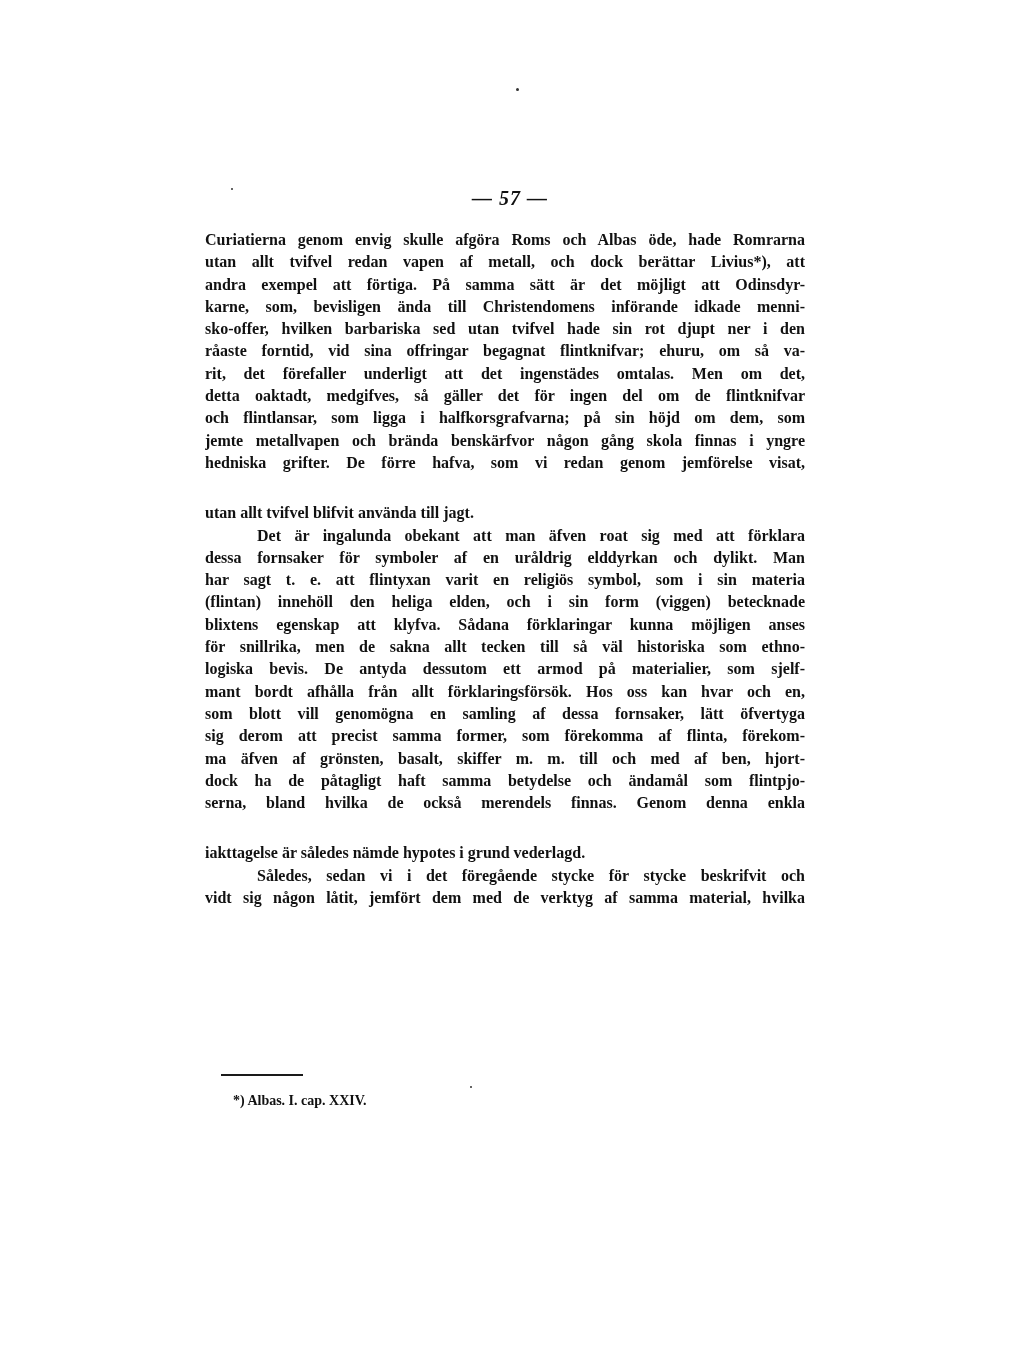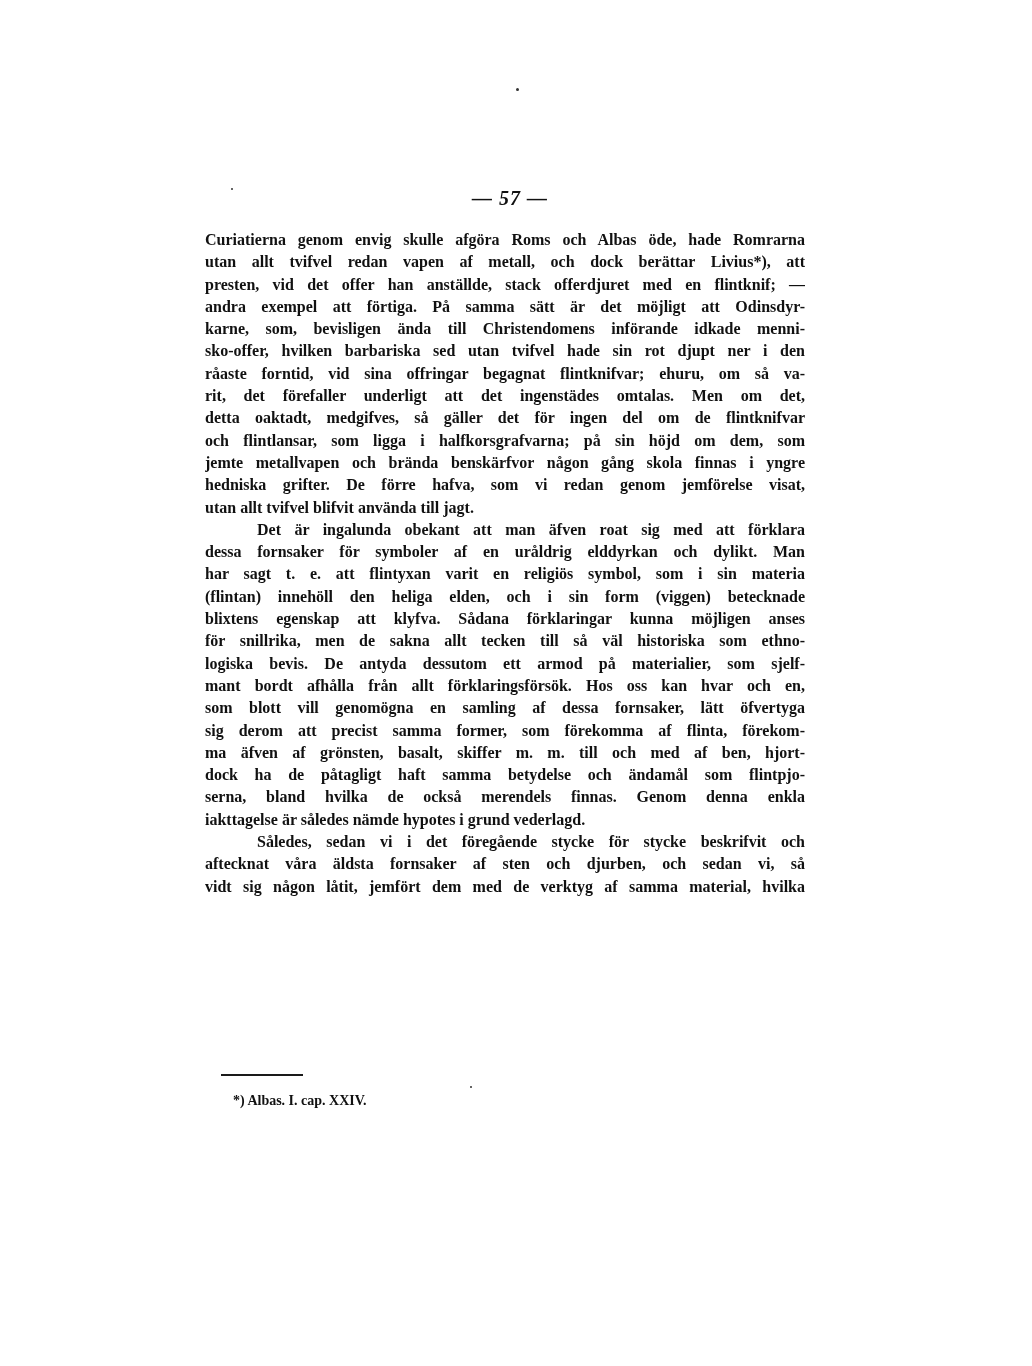--- a/index.html
+++ b/index.html
@@ -44,20 +44,21 @@
     line-height: 22.3px;
     font-size: 16px;
     font-weight: bold;
     white-space: nowrap;
     text-align: justify;
     text-align-last: justify;
     overflow: hidden;
   }
   .line.last {
     text-align-last: left;
+    margin-top: 28px;
   }
   .line.indent {
     padding-left: 52px;
   }
   .footnote-rule {
     position: absolute;
     left: 221px;
     top: 1074px;
     width: 82px;
     height: 2px;
@@ -80,21 +81,20 @@
 </head>
 <body>
 
 <div class="page">
   <div class="page-number">— 57 —</div>
 
   <div class="body-text">
     <div id="p0">
         <div class="line">Curiatierna genom envig skulle afgöra Roms och Albas öde, hade Romrarna</div>
         <div class="line">utan allt tvifvel redan vapen af metall, och dock berättar Livius*), att</div>
-        <div class="line">presten, vid det offer han anställde, stack offerdjuret med en flintknif; —</div>
         <div class="line">andra exempel att förtiga. På samma sätt är det möjligt att Odinsdyr-</div>
         <div class="line">karne, som, bevisligen ända till Christendomens införande idkade menni-</div>
         <div class="line">sko-offer, hvilken barbariska sed utan tvifvel hade sin rot djupt ner i den</div>
         <div class="line">råaste forntid, vid sina offringar begagnat flintknifvar; ehuru, om så va-</div>
         <div class="line">rit, det förefaller underligt att det ingenstädes omtalas. Men om det,</div>
         <div class="line">detta oaktadt, medgifves, så gäller det för ingen del om de flintknifvar</div>
         <div class="line">och flintlansar, som ligga i halfkorsgrafvarna; på sin höjd om dem, som</div>
         <div class="line">jemte metallvapen och brända benskärfvor någon gång skola finnas i yngre</div>
         <div class="line">hedniska grifter. De förre hafva, som vi redan genom jemförelse visat,</div>
         <div class="line last">utan allt tvifvel blifvit använda till jagt.</div>
@@ -110,21 +110,20 @@
         <div class="line">mant bordt afhålla från allt förklaringsförsök. Hos oss kan hvar och en,</div>
         <div class="line">som blott vill genomögna en samling af dessa fornsaker, lätt öfvertyga</div>
         <div class="line">sig derom att precist samma former, som förekomma af flinta, förekom-</div>
         <div class="line">ma äfven af grönsten, basalt, skiffer m. m. till och med af ben, hjort-</div>
         <div class="line">dock ha de påtagligt haft samma betydelse och ändamål som flintpjo-</div>
         <div class="line">serna, bland hvilka de också merendels finnas. Genom denna enkla</div>
         <div class="line last">iakttagelse är således nämde hypotes i grund vederlagd.</div>
       </div>
     <div id="p2">
         <div class="line indent">Således, sedan vi i det föregående stycke för stycke beskrifvit och</div>
-        <div class="line">aftecknat våra äldsta fornsaker af sten och djurben, och sedan vi, så</div>
         <div class="line">vidt sig någon låtit, jemfört dem med de verktyg af samma material, hvilka</div>
       </div>
   </div>
 
   <div class="footnote-rule"></div>
   <div class="footnote">*) Albas. I. cap. XXIV.</div>
 
   <span class="speck" style="left:516px;top:88px;"></span>
   <span class="speck" style="left:231px;top:188px;width:2px;height:2px;"></span>
   <span class="speck" style="left:470px;top:1086px;width:2px;height:2px;"></span>

